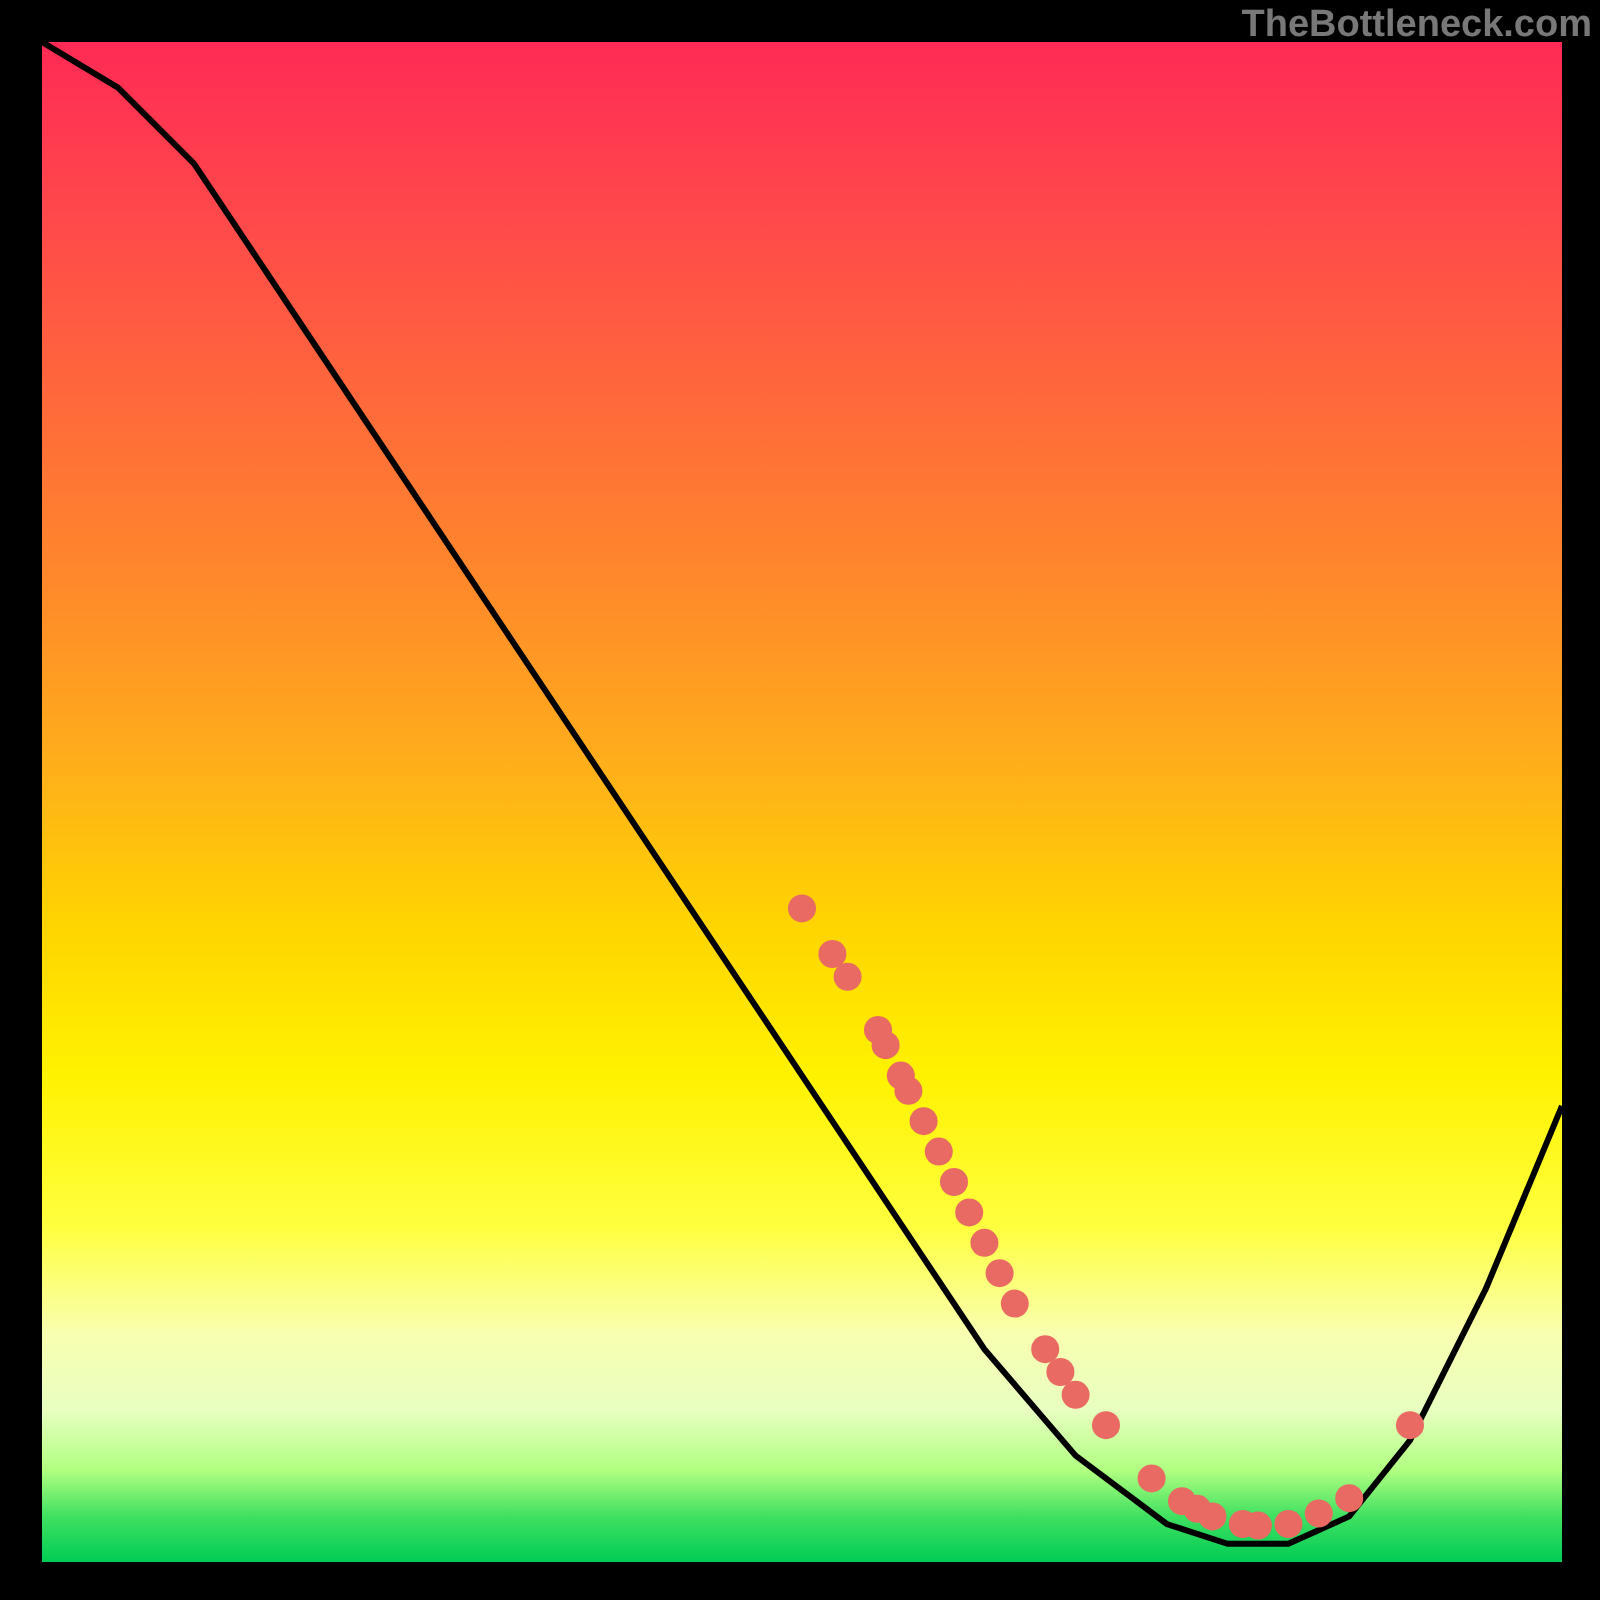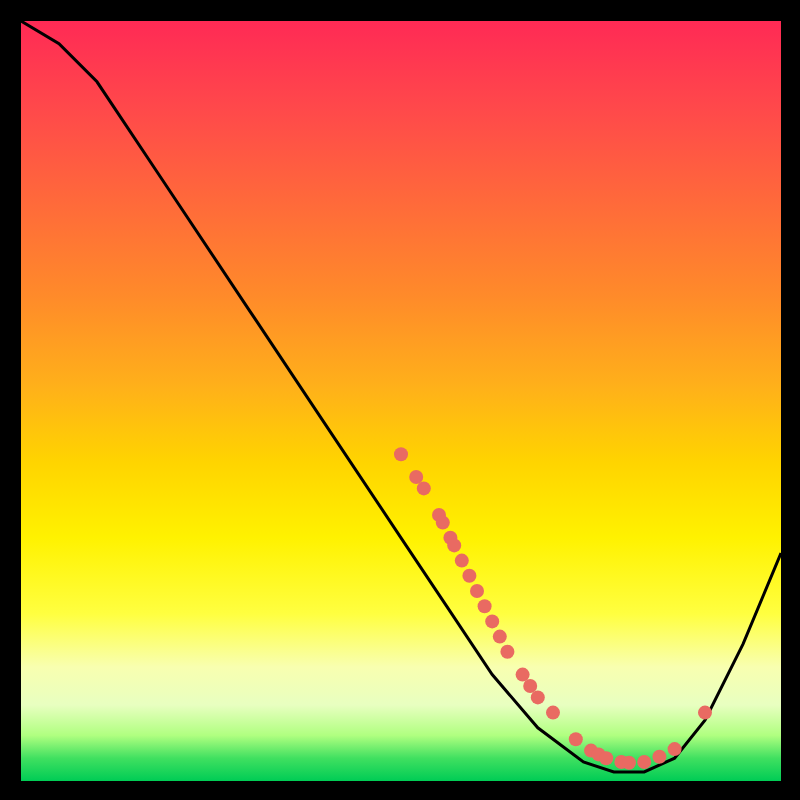--- a/index.html
+++ b/index.html
@@ -54,13 +54,14 @@
           <circle cx="585.2" cy="737.2" r="7" fill="#e96a62"></circle>
           <circle cx="600.4" cy="741.0" r="7" fill="#e96a62"></circle>
           <circle cx="608.0" cy="741.8" r="7" fill="#e96a62"></circle>
           <circle cx="623.2" cy="741.0" r="7" fill="#e96a62"></circle>
           <circle cx="638.4" cy="735.7" r="7" fill="#e96a62"></circle>
           <circle cx="653.6" cy="728.1" r="7" fill="#e96a62"></circle>
           <circle cx="684.0" cy="691.6" r="7" fill="#e96a62"></circle>
         </g>
     </svg>
   </div>
+  <div class="attr">TheBottleneck.com</div>
 </div>
 
 </body></html>

